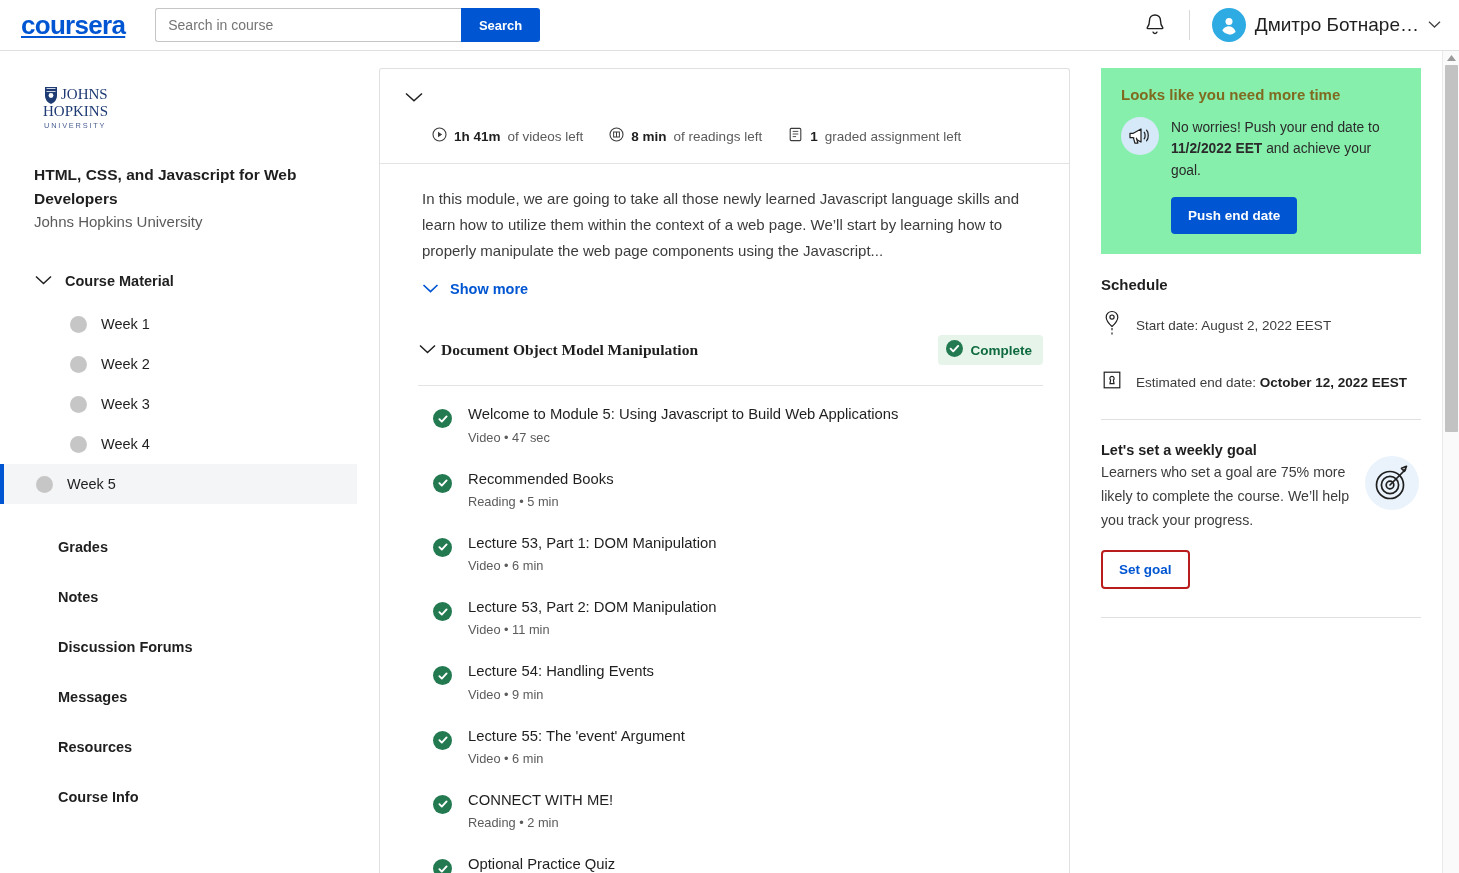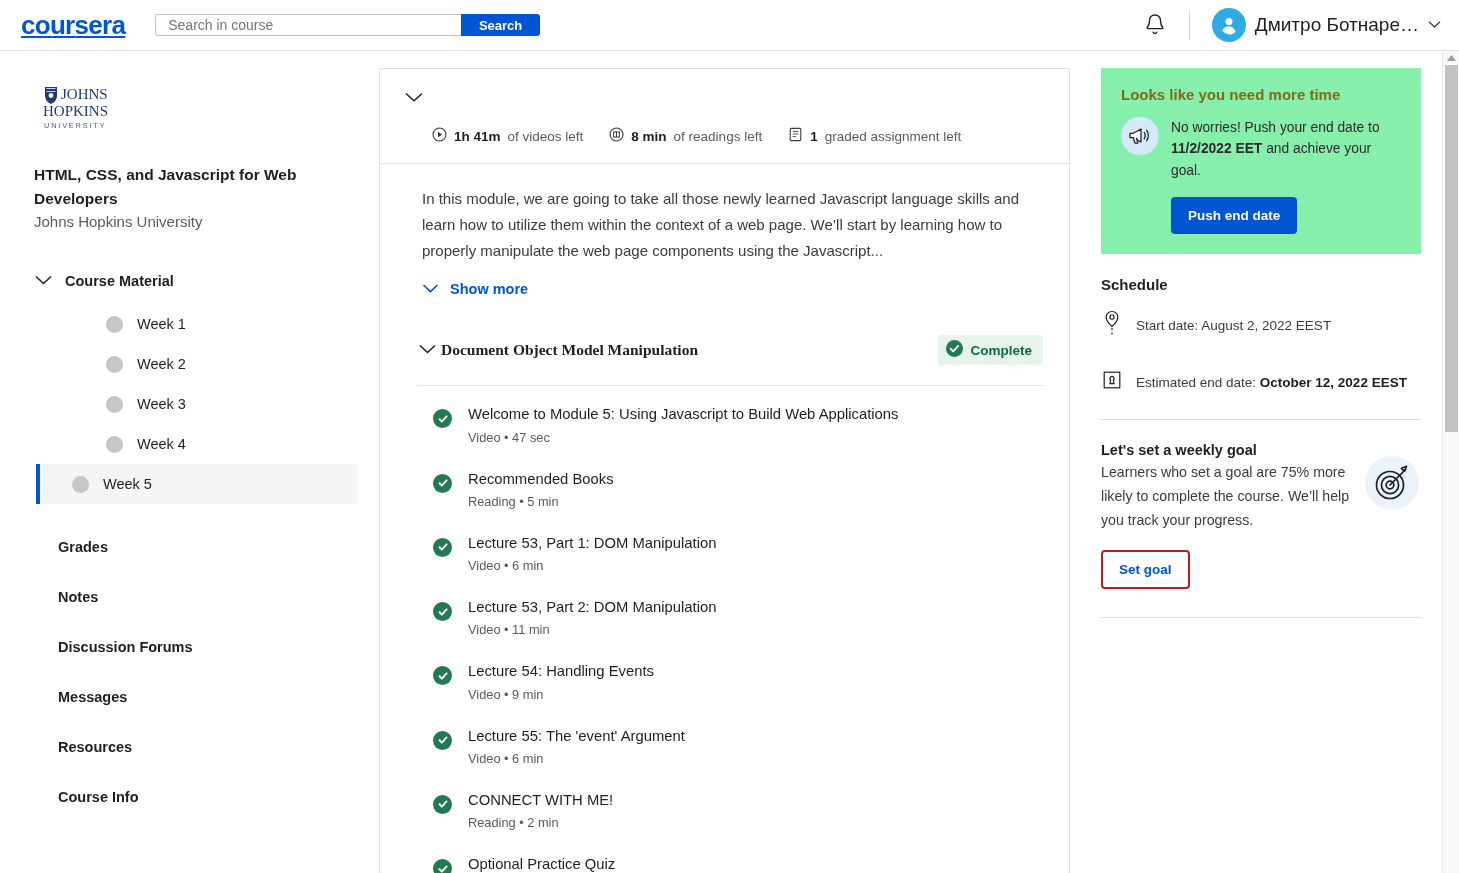--- a/index.html
+++ b/index.html
@@ -19,21 +19,21 @@
     display: flex; align-items: center;
   }
   .logo {
     margin-left: 21px;
     font-size: 26px; font-weight: 700;
     color: #0056d2; letter-spacing: -0.7px; text-decoration: underline;
   }
   .search-wrap {
     margin-left: 30px;
     display: flex; align-items: stretch;
-    height: 22px; width: 385px;
+    height: 34px; width: 385px;
   }
   .search-input {
     flex: 1;
     border: 1px solid #c5c5c5; border-right: none;
     border-radius: 3px 0 0 3px;
     padding: 0 12px; font-size: 14px;
     font-family: "Liberation Sans", sans-serif;
     color: #444; background: #fff; outline: none;
   }
   .search-input::placeholder { color: #757575; }
@@ -77,21 +77,21 @@
   }
   .course-org {
     margin: 2px 34px 0 34px;
     font-size: 15px; color: #5b5b5b;
   }
   .section-head {
     display: flex; align-items: center; gap: 12px;
     margin: 42px 0 0 34px; cursor: pointer;
   }
   .section-head-label { font-size: 14.5px; font-weight: 700; }
-  .weeks { margin-top: 14px; margin-left: 36px; }
+  .weeks { margin-top: 14px; }
   .week-item {
     display: flex; align-items: center; gap: 14px;
     height: 40px; padding-left: 66px;
     font-size: 14.5px; color: #1f1f1f;
     cursor: pointer; position: relative;
     border-left: 4px solid transparent;
   }
   .week-item.active {
     background: #f4f5f7; border-left: 4px solid #0056d2; padding-left: 32px;
   }

